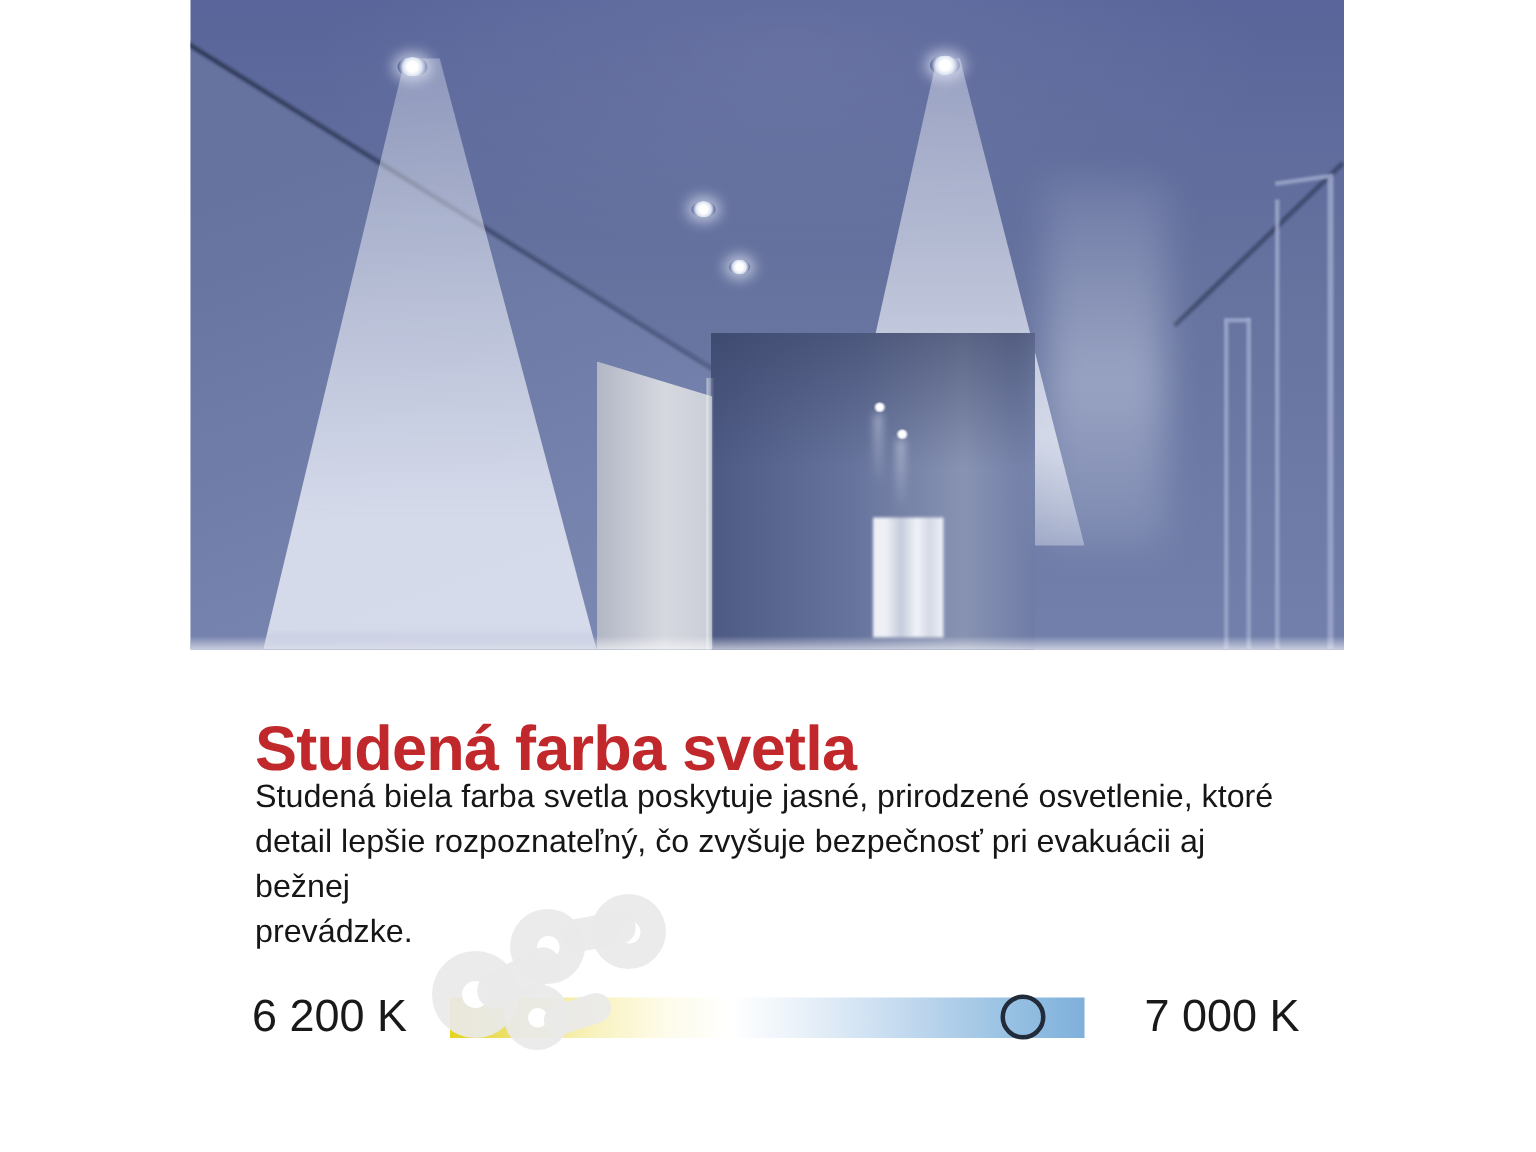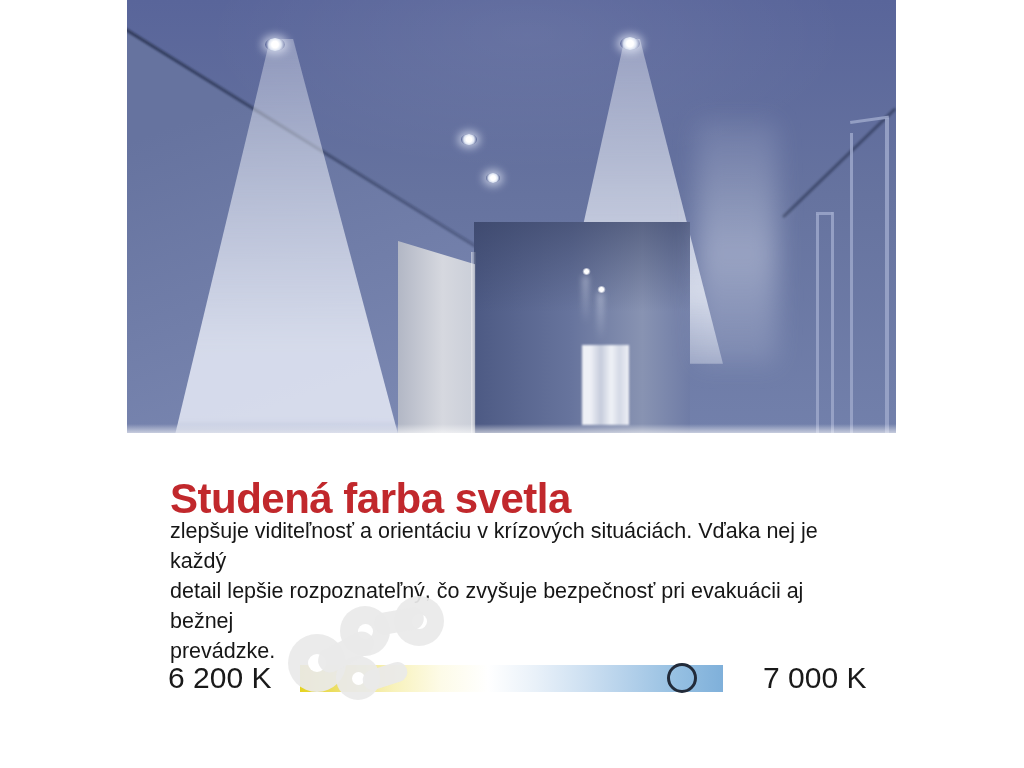--- a/index.html
+++ b/index.html
@@ -122,21 +122,21 @@
     <div class="frame-line f1b"></div>
     <div class="frame-line f1t"></div>
     <div class="frame-line f2a"></div>
     <div class="frame-line f2b"></div>
     <div class="frame-line f2t"></div>
     <div class="photo-fade"></div>
   </div>
 
   <h1 class="heading" style="color: rgb(193, 40, 44);">Studená farba svetla</h1>
   <div class="bodytext">
-    <div>zlepšuje viditeľnosť a orientáciu v krízových situáciách. Vďaka nej je každý</div>
+    <div>Studená biela farba svetla poskytuje jasné, prirodzené osvetlenie, ktoré</div>
     <div>detail lepšie rozpoznateľný, čo zvyšuje bezpečnosť pri evakuácii aj bežnej</div>
     <div>prevádzke.</div>
   </div>
 
   <div class="label-min">6 200 K</div>
   <div class="scale-area">
     <div class="grad-bar" style="background: linear-gradient(90deg, rgb(229, 211, 32), rgb(238, 226, 122), rgb(248, 242, 188), rgb(253, 251, 232), rgb(255, 255, 255), rgb(233, 241, 249), rgb(207, 225, 242), rgb(179, 208, 234), rgb(150, 192, 226), rgb(127, 176, 218));"></div>
     <div class="ring" style="left: calc(90.3% - 15px); border-color: rgb(34, 43, 58);"></div>
   </div>
   <div class="label-max">7 000 K</div>

